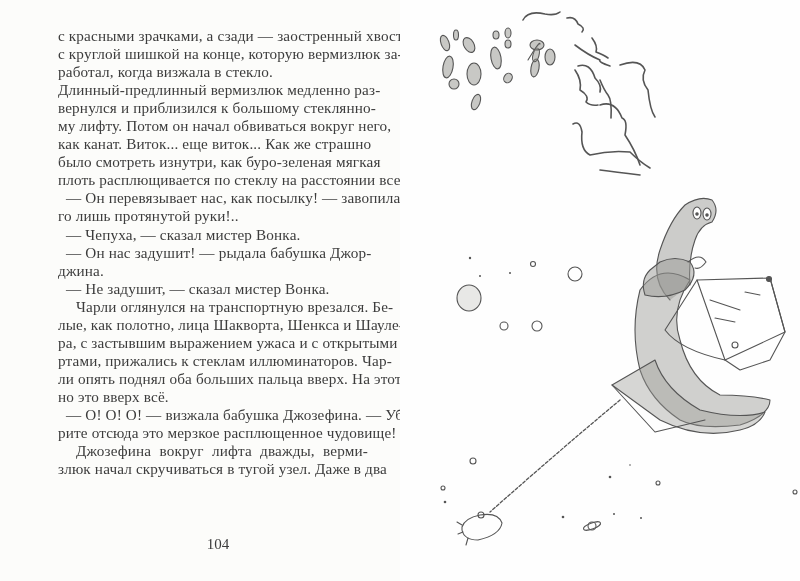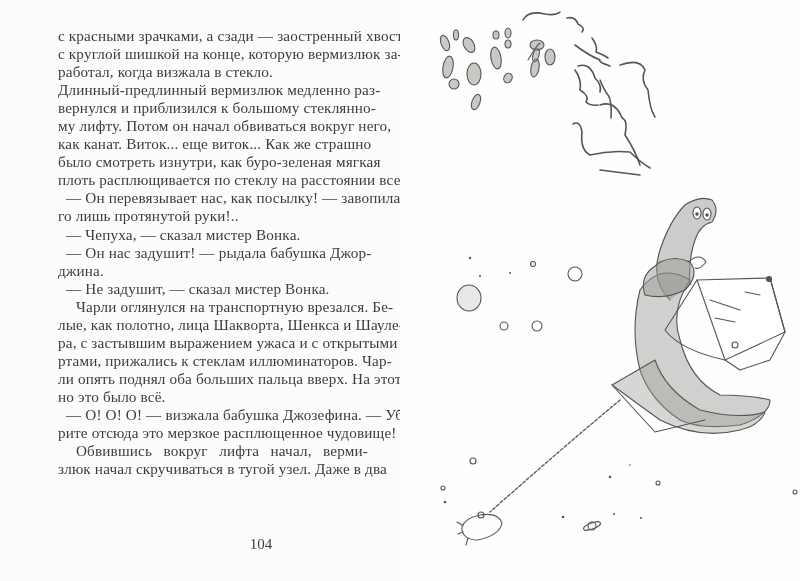--- a/index.html
+++ b/index.html
@@ -28,21 +28,21 @@
     .line {
       display: block; white-space: nowrap;
       text-align: justify; text-align-last: justify;
       height: 18.05px;
     }
     .line.last { text-align-last: left; }
     .line.indent { padding-left: 18px; }
     .line.dash { padding-left: 8px; }
     .page-number {
       position: absolute; left: 0; width: 436px; top: 536px;
-      text-align: center; font-size: 15px; color: #3c3c3c; padding-left: 43px;
+      text-align: center; font-size: 15px; color: #3c3c3c;
     }
     .illustration { position: absolute; left: 0; top: 0; width: 400px; height: 581px; }
   </style>
 </head>
 <body>
 
 <div class="page-left">
   <div class="text-block" id="text-block">
       <span class="line">с красными зрачками, а сзади — заостренный хвост</span>
       <span class="line">с круглой шишкой на конце, которую вермизлюк за-</span>
@@ -57,24 +57,24 @@
       <span class="line last">го лишь протянутой руки!..</span>
       <span class="line dash last">— Чепуха, — сказал мистер Вонка.</span>
       <span class="line dash">— Он нас задушит! — рыдала бабушка Джор-</span>
       <span class="line last">джина.</span>
       <span class="line dash last">— Не задушит, — сказал мистер Вонка.</span>
       <span class="line indent">Чарли оглянулся на транспортную врезался. Бе-</span>
       <span class="line">лые, как полотно, лица Шакворта, Шенкса и Шауле-</span>
       <span class="line">ра, с застывшим выражением ужаса и с открытыми</span>
       <span class="line">ртами, прижались к стеклам иллюминаторов. Чар-</span>
       <span class="line">ли опять поднял оба больших пальца вверх. На этот</span>
-      <span class="line last">но это было всё.</span>
+      <span class="line last">но это вверх всё.</span>
       <span class="line dash">— О! О! О! — визжала бабушка Джозефина. — Убе-</span>
       <span class="line">рите отсюда это мерзкое расплющенное чудовище!</span>
-      <span class="line indent">Обвившись вокруг лифта начал, верми-</span>
+      <span class="line indent">Джозефина вокруг лифта дважды, верми-</span>
       <span class="line">злюк начал скручиваться в тугой узел. Даже в два</span>
     </div>
   <div class="page-number">104</div>
 </div>
 
 <div class="page-right">
   <svg class="illustration" viewBox="400 0 400 581" xmlns="http://www.w3.org/2000/svg">
     <g stroke="#555" fill="none" stroke-width="1.1" stroke-linecap="round" stroke-linejoin="round">
 
       <g fill="#9a9a95" fill-opacity="0.55">

